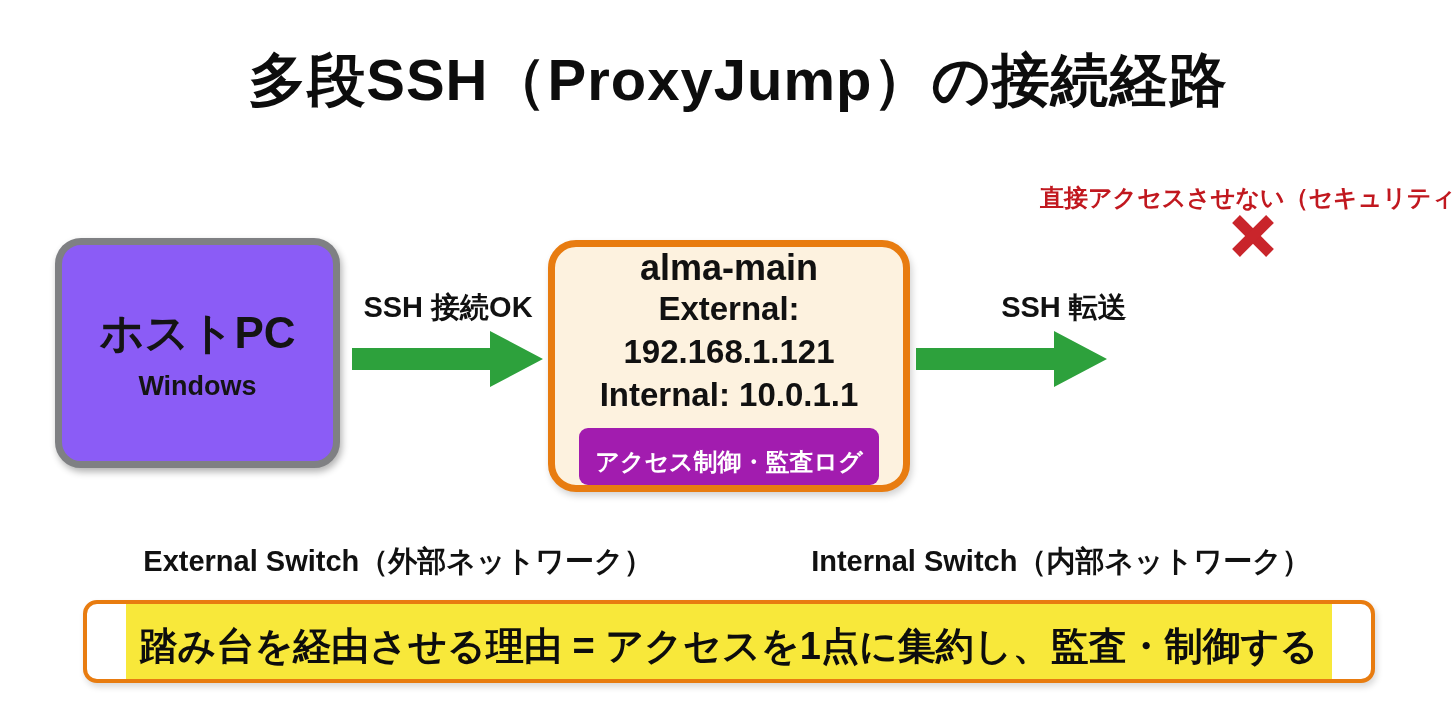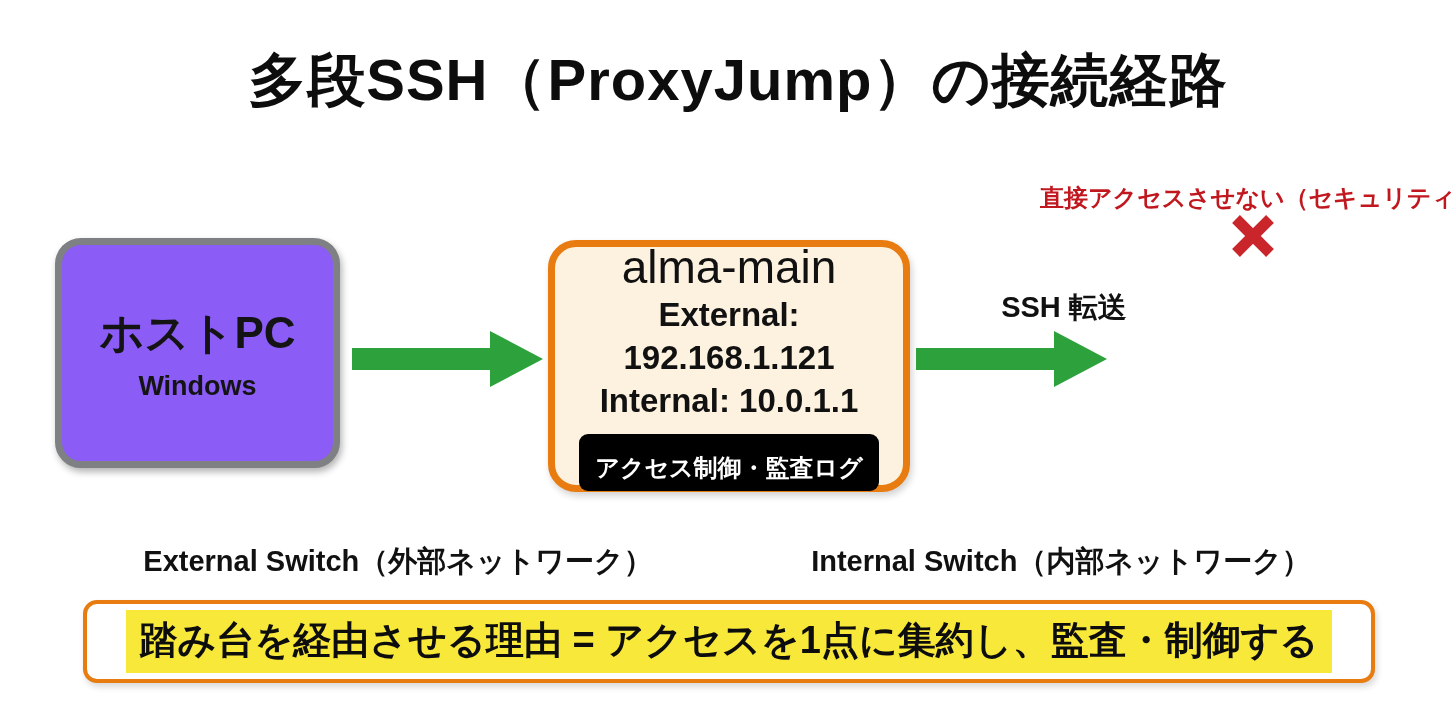--- a/index.html
+++ b/index.html
@@ -24,24 +24,24 @@
     box-shadow:2px 4px 7px rgba(0,0,0,.30); gap:8px;
   }
   .host-name { font-size:44px; font-weight:900; color:#141414; }
   .host-os   { font-size:27px; font-weight:700; color:#141414; }
 
   .jump-box {
     left:548px; top:240px; width:362px; height:252px;
     background:#fdf2df; border:7px solid #e87c10; border-radius:28px;
     box-shadow:2px 4px 7px rgba(0,0,0,.18);
   }
-  .jump-name { font-size:46px; font-weight:400; line-height:1.15; }
+  .jump-name { font-size:36px; font-weight:700; line-height:1.15; }
   .jump-ip   { font-size:33px; font-weight:700; line-height:1.3; }
   .jump-badge {
-    margin-top:11px; background:#000000; color:#ffffff;
+    margin-top:11px; background:#a21caf; color:#ffffff;
     font-size:24px; font-weight:800; padding:18px 16px 7px; border-radius:9px;
     white-space:nowrap;
   }
 
   .target-box {
     left:1118px; top:240px; width:290px; height:230px;
     background:#ddeaf6; border:6px solid #1e63ae; border-radius:26px;
     box-shadow:2px 4px 7px rgba(0,0,0,.18); gap:6px;
   }
   .target-name { font-size:45px; font-weight:900; }
@@ -72,35 +72,36 @@
   .switch-label.int { left:761px; }
 
   .note-box {
     position:absolute; left:83px; top:600px; width:1292px; height:83px;
     background:#ffffff; border:4px solid #e87c10; border-radius:14px;
     box-shadow:2px 4px 6px rgba(0,0,0,.15);
     display:flex; align-items:center; justify-content:center;
   }
   .note-band {
     background:#f8e83a; color:#0d0d0d;
-    font-size:38px; font-weight:900; padding:5px 14px 7px; white-space:nowrap;
+    font-size:38px; font-weight:900; padding:17px 14px 7px; white-space:nowrap;
   }
 </style>
 </head>
 <body>
 
 <div class="canvas">
 
   <div class="title">多段SSH（ProxyJump）の接続経路</div>
 
   <div class="node host-box">
     <div class="host-name">ホストPC</div>
     <div class="host-os">Windows</div>
   </div>
 
+  <div class="arrow-label a1">SSH 接続OK</div>
   <svg class="arrow-icon a1" viewBox="0 0 192 58" aria-hidden="true">
     <polygon points="0,18 138,18 138,1 191,29 138,57 138,40 0,40" fill="#2da13c"></polygon>
   </svg>
 
   <div class="node jump-box">
     <div class="jump-name">alma-main</div>
     <div class="jump-ip">External: 192.168.1.121</div>
     <div class="jump-ip">Internal: 10.0.1.1</div>
     <div class="jump-badge">アクセス制御・監査ログ</div>
   </div>

